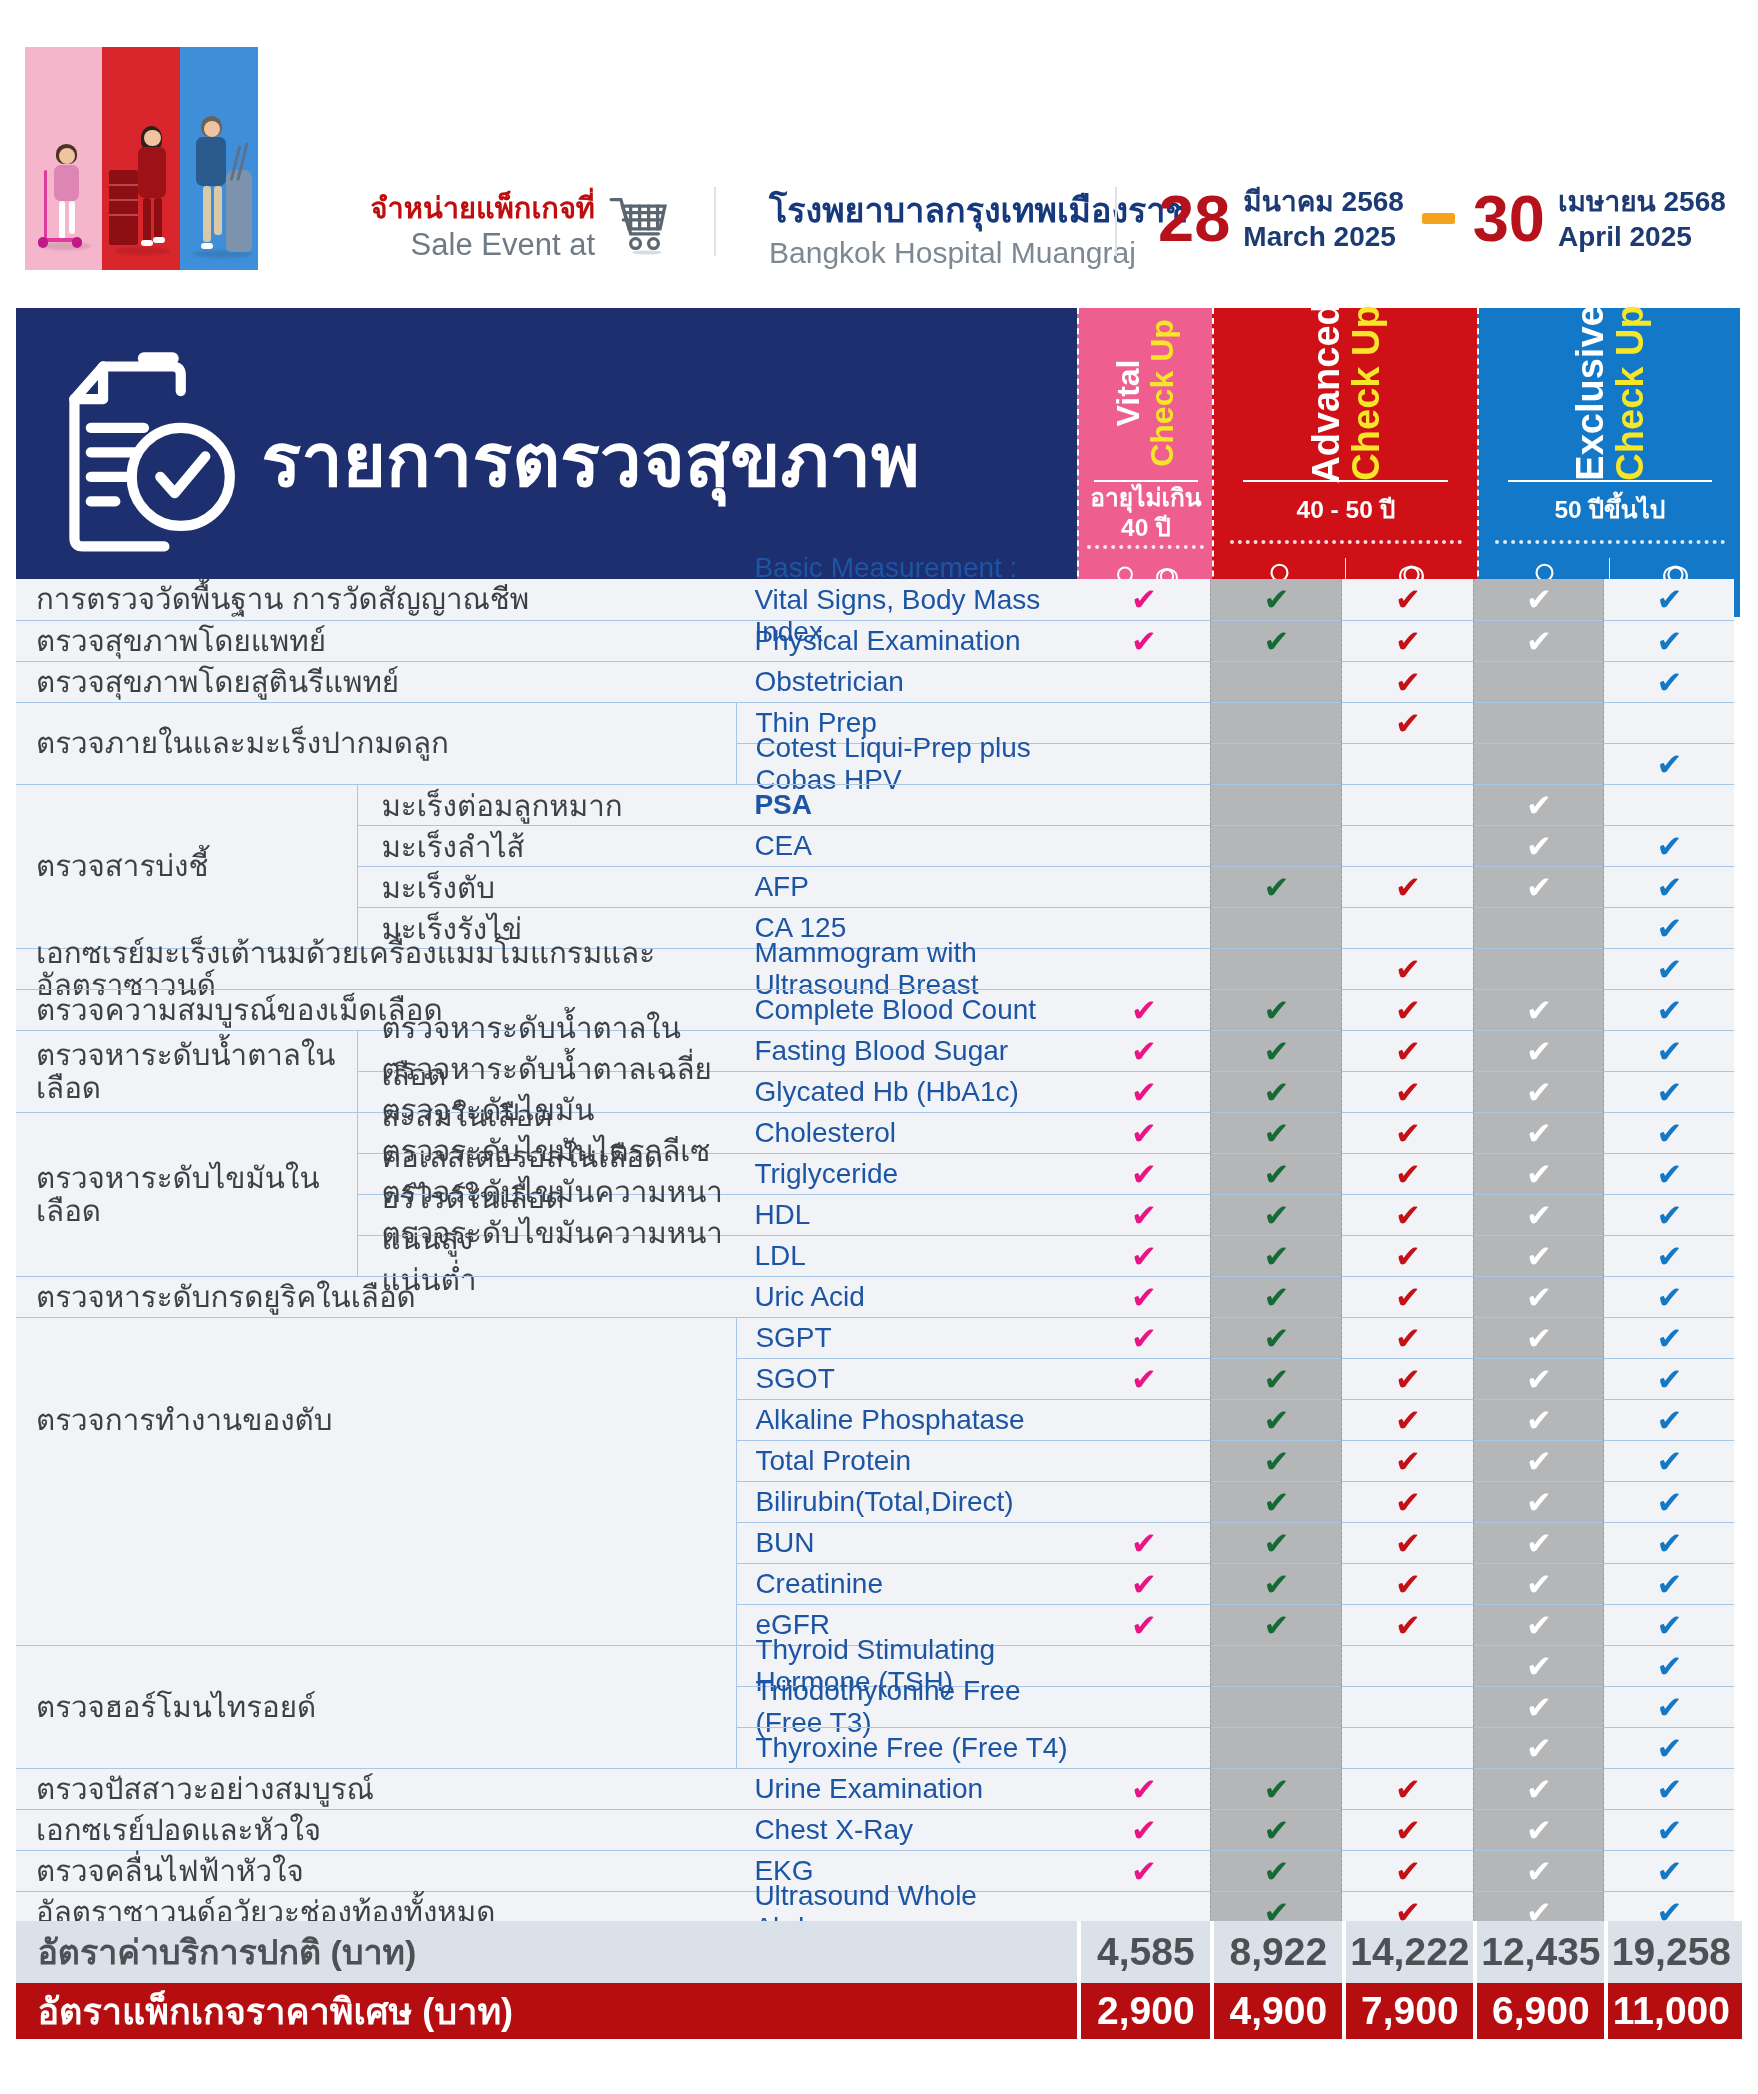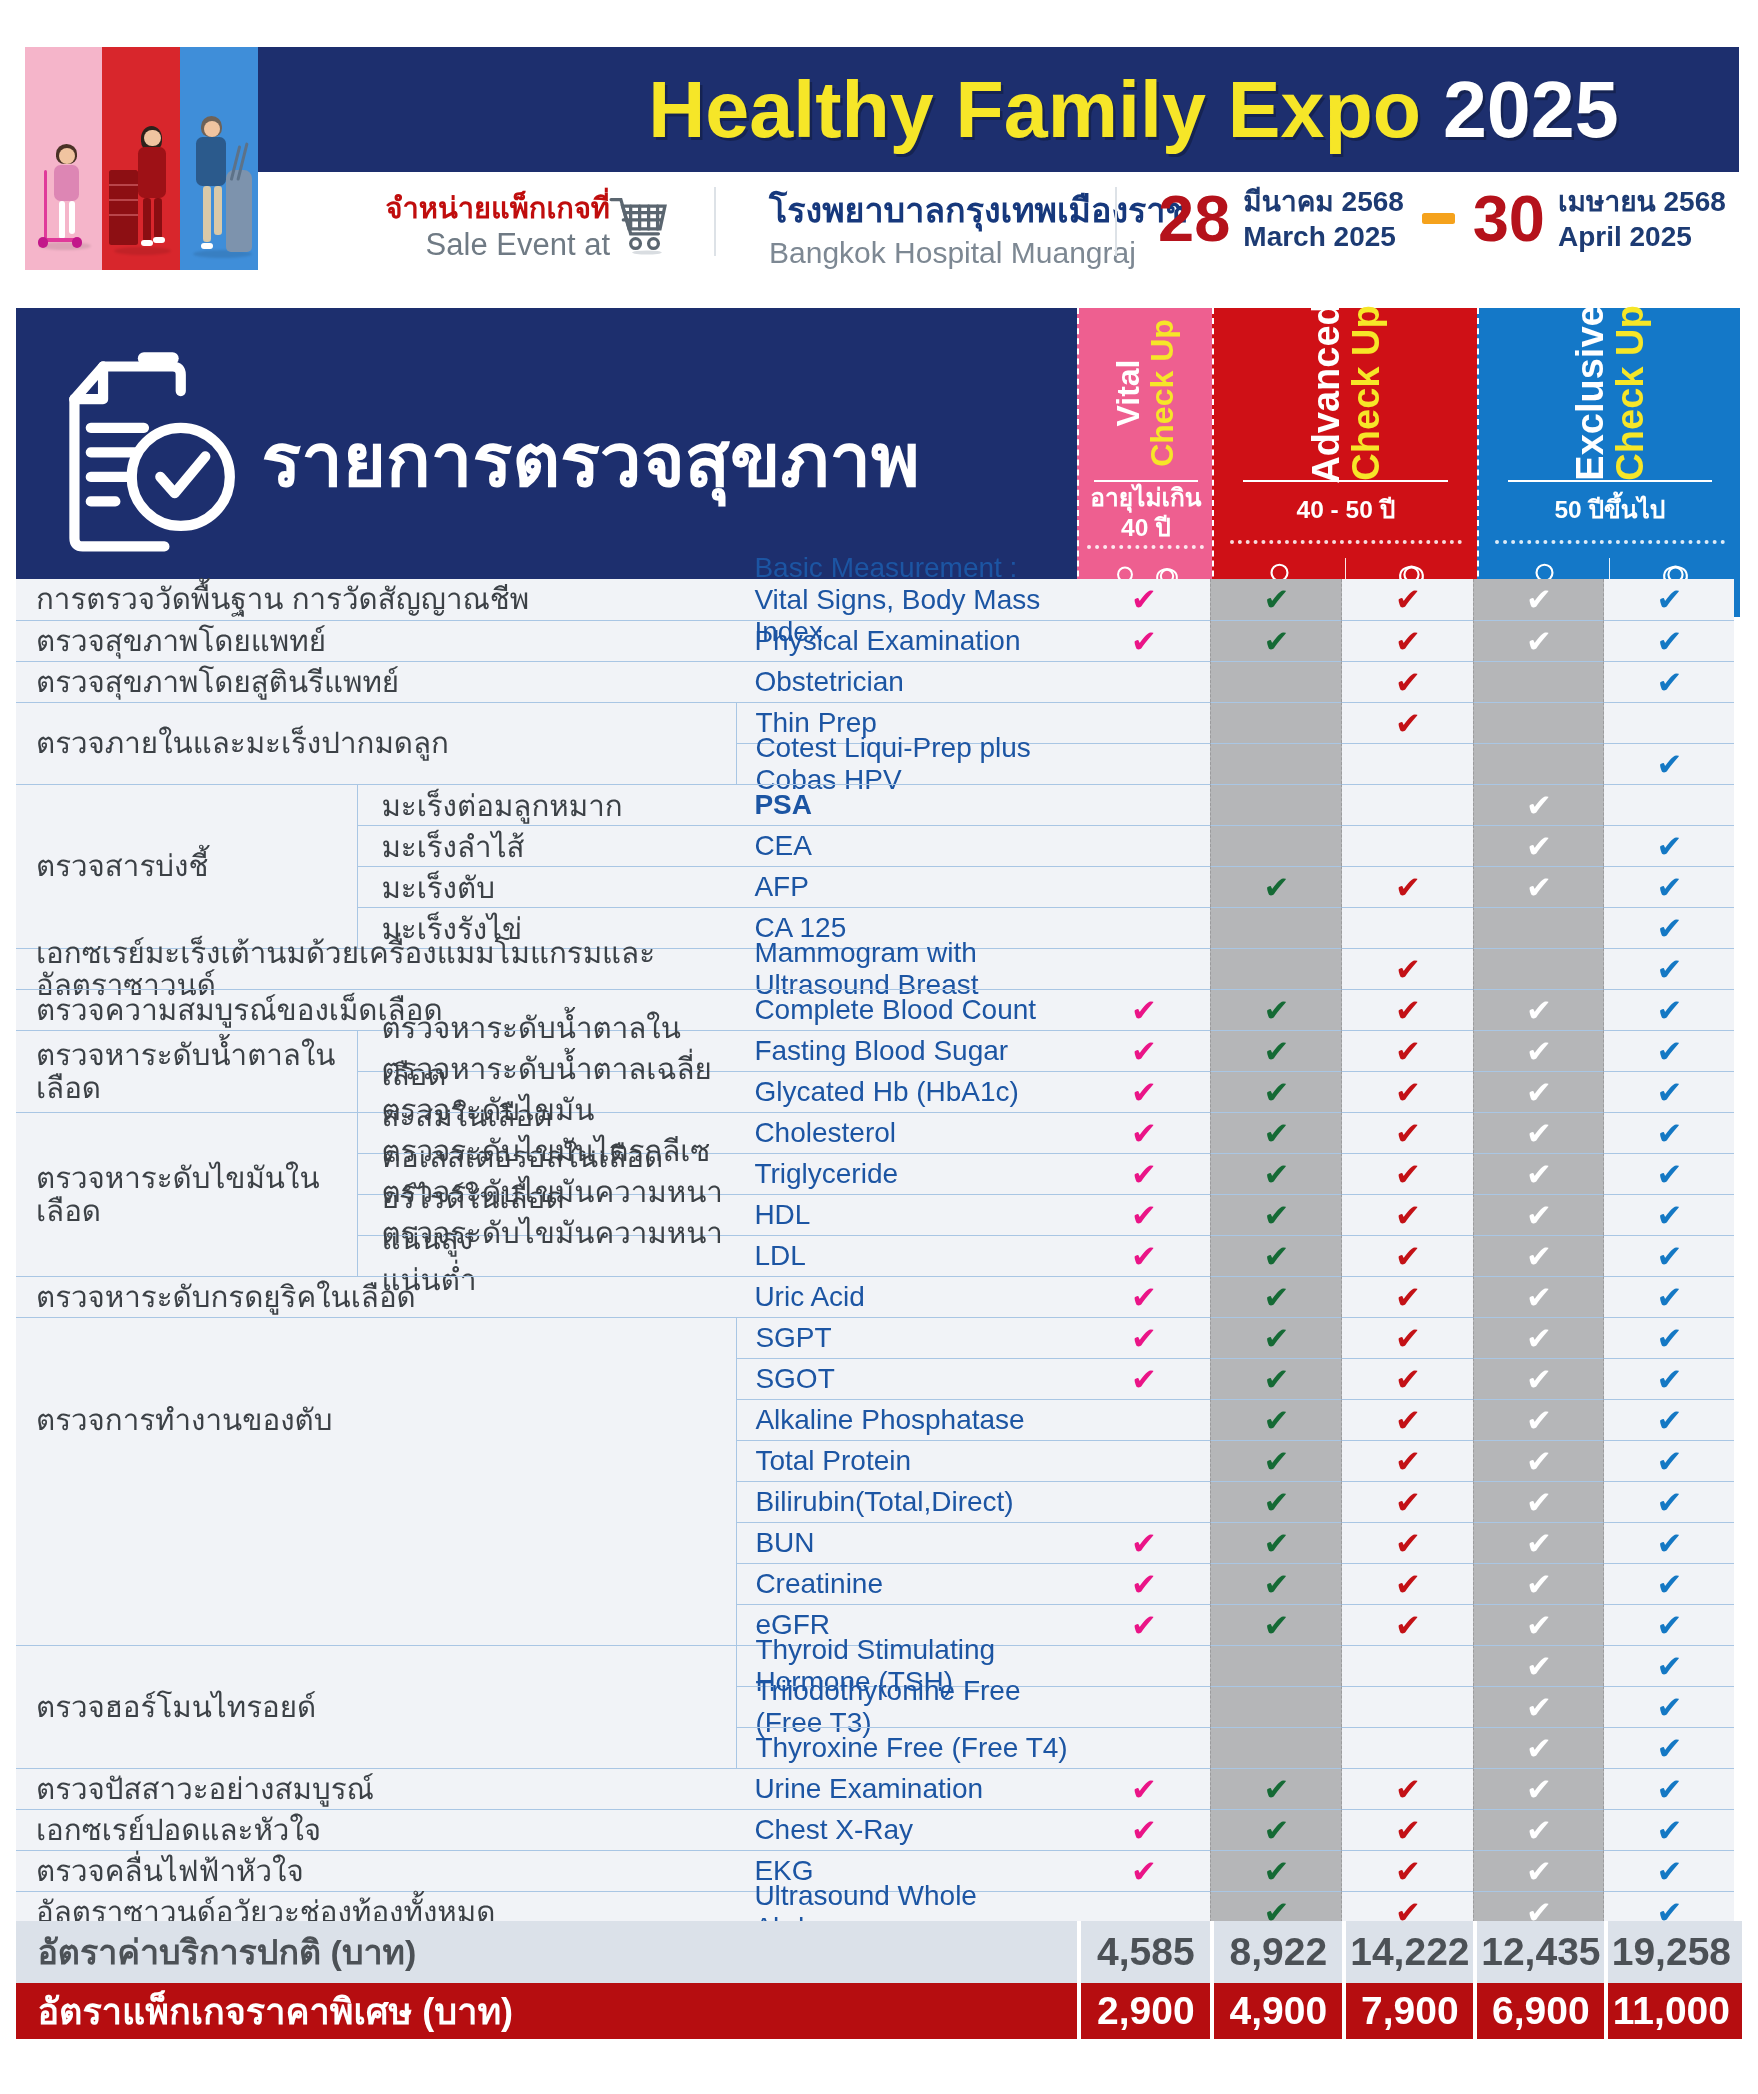--- a/index.html
+++ b/index.html
@@ -27,21 +27,21 @@
 
   .title-bar{position:absolute;left:258px;top:47px;width:1481px;height:125px;background:#1d2f6e;
              display:flex;align-items:center;justify-content:center;}
   .title-bar .ttl{margin-left:270px;font-size:79px;font-weight:800;letter-spacing:0px;white-space:nowrap;
                   text-shadow:2.5px 2.5px 0 rgba(0,0,0,.25);}
   .ttl .y{color:#f6e628;}
   .ttl .w{color:#ffffff;}
 
   
   .subheader{position:absolute;left:258px;top:172px;width:1481px;height:98px;background:#ffffff;}
-  .sale{position:absolute;left:111px;top:18px;width:241px;text-align:right;line-height:1.25;}
+  .sale{position:absolute;left:96px;top:18px;width:241px;text-align:right;line-height:1.25;}
   .sale .th{color:#c00d0d;font-size:29px;font-weight:bold;}
   .sale .en{color:#6f7a84;font-size:31px;}
   .cart{position:absolute;left:348px;top:20.5px;}
   .vdiv{position:absolute;top:14.7px;width:1.6px;height:69px;background:#dde2e7;}
   .hosp{position:absolute;left:511px;top:16.4px;line-height:1.3;}
   .hosp .th{color:#16387c;font-size:34px;font-weight:bold;}
   .hosp .en{color:#7d8893;font-size:30px;}
   .dates{position:absolute;left:900px;top:11.5px;display:flex;align-items:center;gap:13px;}
   .day{color:#b5121b;font-size:65px;font-weight:800;line-height:1;}
   .month{display:flex;flex-direction:column;color:#1d3b73;font-size:28px;font-weight:bold;line-height:1.25;}
@@ -137,23 +137,20 @@
       <div class="club" style="left:61px;top:95px;height:39px;"></div>
       <div class="hair" style="left:21px;top:69px;width:21px;height:21px;background:#6e6258;"></div>
       <div class="head" style="left:24px;top:74px;width:16.4px;height:16.4px;"></div>
       <div class="torso" style="left:16.4px;top:90px;width:29.5px;height:49px;background:#2b5a8c;"></div>
       <div class="legs" style="left:23px;top:139px;width:8.2px;height:56px;background:#d9c9a8;"></div>
       <div class="legs" style="left:34px;top:139px;width:8.2px;height:49px;background:#d9c9a8;"></div>
       <div class="legs" style="left:21px;top:196px;width:12.3px;height:5.7px;background:#ffffff;"></div>
     </div>
   </div>
 
-  <div class="title-bar">
-    <div class="ttl"><span class="y">Healthy Family Expo</span><span class="y">&nbsp;</span><span class="w">2025</span></div>
-  </div>
 
   <div class="subheader">
     <div class="sale">
       <div class="th">จำหน่ายแพ็กเกจที่</div>
       <div class="en">Sale Event at</div>
     </div>
     <div class="cart">
       <svg width="64" height="62" viewBox="0 0 78 76">
         <g fill="none" stroke="#5b6670" stroke-width="4" stroke-linecap="round">
           <path d="M6 8 L18 8 L30 50 L64 50"></path>

